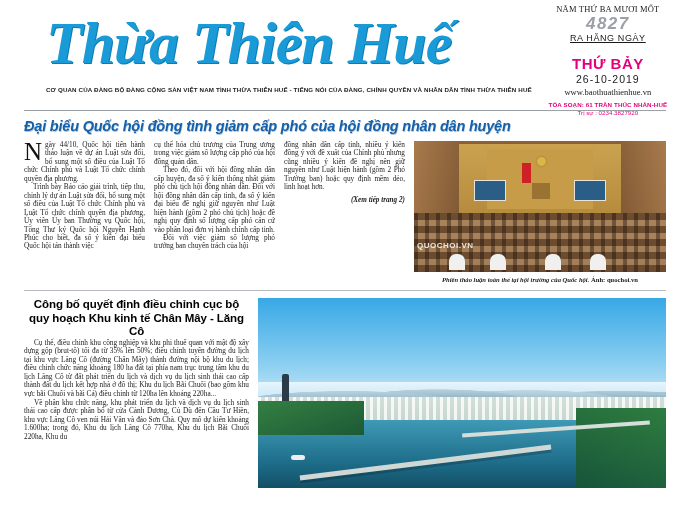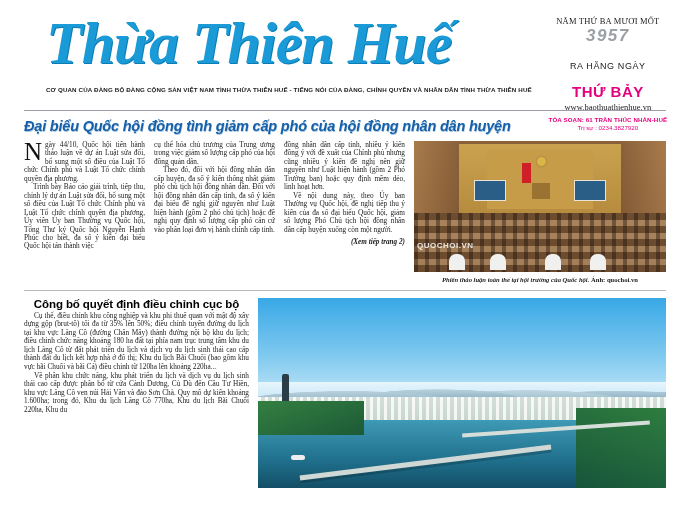--- a/index.html
+++ b/index.html
@@ -19,29 +19,29 @@
     color:#1a9bd7;letter-spacing:-1px;
     margin:6px 0 0 22px;white-space:nowrap;
     text-shadow:1px 1px 0 #0d7cb5;
   }
   .mast-tagline{
     font-family:"Liberation Sans", sans-serif;
     font-size:6.2px;font-weight:bold;letter-spacing:.15px;
     color:#222;margin:6px 0 0 22px;white-space:nowrap;
   }
   .mast-box{
-    width:152px;flex:0 0 152px;text-align:center;padding-top:16px;
+    width:152px;flex:0 0 152px;text-align:center;padding-top:4px;
     font-family:"Liberation Sans", sans-serif;
   }
   .mb-year{font-family:"Liberation Serif",serif;font-size:8.5px;letter-spacing:.2px;color:#1a1a1a;}
   .mb-num{
     font-family:"Liberation Sans", sans-serif;font-weight:bold;font-style:italic;
     font-size:17px;letter-spacing:1.5px;color:#9aa0a6;line-height:18px;margin-top:1px;
   }
-  .mb-daily{font-family:"Liberation Sans",sans-serif;font-size:9px;letter-spacing:.6px;color:#1a1a1a;margin-top:16px;}
+  .mb-daily{font-family:"Liberation Sans",sans-serif;font-size:9px;letter-spacing:.6px;color:#1a1a1a;margin-top:0;text-decoration:underline;}
   .mb-weekday{
     font-family:"Liberation Sans",sans-serif;font-weight:bold;font-size:15px;
     letter-spacing:.5px;color:#e5007d;line-height:17px;margin-top:12px;
   }
   .mb-date{font-family:"Liberation Sans",sans-serif;font-size:10.5px;letter-spacing:1px;color:#1a1a1a;margin-top:1px;}
   .mb-web{font-family:"Liberation Serif",serif;font-size:8.5px;color:#1a1a1a;margin-top:2px;}
   .mb-office{font-family:"Liberation Sans",sans-serif;font-weight:bold;font-size:6.2px;color:#e5007d;margin-top:4px;letter-spacing:.1px;}
   .mb-phone{font-family:"Liberation Sans",sans-serif;font-size:6.2px;color:#e5007d;margin-top:1px;}
 
   .rule-thin{height:1px;background:#9aa0a6;margin:2px 0 0 0;}
@@ -147,23 +147,24 @@
 
 <div class="page">
 
   <div class="masthead">
     <div class="mast-left">
       <div class="mast-title">Thừa Thiên Huế</div>
       <div class="mast-tagline">CƠ QUAN CỦA ĐẢNG BỘ ĐẢNG CỘNG SẢN VIỆT NAM TỈNH THỪA THIÊN HUẾ  -  TIẾNG NÓI CỦA ĐẢNG, CHÍNH QUYỀN VÀ NHÂN DÂN TỈNH THỪA THIÊN HUẾ</div>
     </div>
     <div class="mast-box">
       <div class="mb-year">NĂM THỨ BA MƯƠI MỐT</div>
-      <div class="mb-num">3957</div>
+      <div class="mb-num">4827</div>
       <div class="mb-daily">RA HẰNG NGÀY</div>
       <div class="mb-weekday">THỨ BẢY</div>
+      <div class="mb-date">26-10-2019</div>
       <div class="mb-web">www.baothuathienhue.vn</div>
       <div class="mb-office">TÒA SOẠN: 61 TRẦN THÚC NHẪN-HUẾ</div>
       <div class="mb-phone">Trị sự : 0234.3827920</div>
     </div>
   </div>
 
   <div class="rule-thin"></div>
 
   <div class="art1">
     <div class="head1">Đại biểu Quốc hội đồng tình giảm cấp phó của hội đồng nhân dân huyện</div>
@@ -171,25 +172,25 @@
     <div class="art1-body">
 
       <div class="col">
         <p class="first"><span class="dropcap">N</span><span>gày 44/10, Quốc hội tiến hành thảo luận về dự án Luật sửa đổi, bổ sung một số điều của Luật Tổ chức Chính phủ và Luật Tổ chức chính quyền địa phương.</span></p>
         <p>Trình bày Báo cáo giải trình, tiếp thu, chỉnh lý dự án Luật sửa đổi, bổ sung một số điều của Luật Tổ chức Chính phủ và Luật Tổ chức chính quyền địa phương, Ủy viên Ủy ban Thường vụ Quốc hội, Tổng Thư ký Quốc hội Nguyễn Hạnh Phúc cho biết, đa số ý kiến đại biểu Quốc hội tán thành việc</p>
       </div>
 
       <div class="col">
         <p class="first">cụ thể hóa chủ trương của Trung ương trong việc giảm số lượng cấp phó của hội đồng quản dân.</p>
         <p>Theo đó, đối với hội đồng nhân dân cấp huyện, đa số ý kiến thống nhất giảm phó chủ tịch hội đồng nhân dân. Đối với hội đồng nhân dân cấp tỉnh, đa số ý kiến đại biểu đề nghị giữ nguyên như Luật hiện hành (gồm 2 phó chủ tịch) hoặc đề nghị quy định số lượng cấp phó căn cứ vào phân loại đơn vị hành chính cấp tỉnh.</p>
+        <p>Đối với việc giảm số lượng phó trưởng ban chuyên trách của hội</p>
       </div>
 
       <div class="col">
         <p class="first">đồng nhân dân cấp tỉnh, nhiều ý kiến đồng ý với đề xuất của Chính phủ nhưng cũng nhiều ý kiến đề nghị nên giữ nguyên như Luật hiện hành (gồm 2 Phó Trưởng ban) hoặc quy định mềm dẻo, linh hoạt hơn.</p>
-        <p>Về nội dung này, theo Ủy ban Thường vụ Quốc hội, đề nghị tiếp thu ý kiến của đa số đại biểu Quốc hội, giảm số lượng Phó Chủ tịch hội đồng nhân dân cấp huyện xuống còn một người.</p>
         <div class="cont-note">(Xem tiếp trang 2)</div>
       </div>
 
       <div class="photo-wrap">
         <div class="photo1">
           <div class="hall">
             <div class="wallL"></div>
               <div class="wallR"></div>
             <div class="stage"></div>
               <div class="stageIn"></div>
@@ -213,20 +214,21 @@
 
     </div>
   </div>
 
   <div class="sep2"></div>
 
   <div class="art2">
     <div class="art2-left">
       <div class="head2">
         <div>Công bố quyết định điều chỉnh cục bộ</div>
+        <div>quy hoạch Khu kinh tế Chân Mây - Lăng Cô</div>
       </div>
       <p>Cụ thể, điều chỉnh khu công nghiệp và khu phi thuế quan với mật độ xây dựng gộp (brut-tô) tối đa từ 35% lên 50%; điều chỉnh tuyến đường du lịch tại khu vực Lăng Cô (đường Chân Mây) thành đường nội bộ khu du lịch; điều chỉnh chức năng khoảng 180 ha đất tại phía nam trục trung tâm khu du lịch Lăng Cô từ đất phát triển du lịch và dịch vụ du lịch sinh thái cao cấp thành đất du lịch kết hợp nhà ở đô thị; Khu du lịch Bãi Chuối (bao gồm khu vực bãi Chuối và bãi Cả) điều chỉnh từ 120ha lên khoảng 220ha...</p>
       <p>Về phân khu chức năng, khu phát triển du lịch và dịch vụ du lịch sinh thái cao cấp được phân bố từ cửa Cảnh Dương, Củ Dù đến Cầu Tư Hiền, khu vực Lăng Cô ven núi Hải Vân và đảo Sơn Chà. Quy mô dự kiến khoảng 1.600ha; trong đó, Khu du lịch Lăng Cô 770ha, Khu du lịch Bãi Chuối 220ha, Khu du</p>
     </div>
 
     <div class="photo2">
       <div class="city">
         <div class="hills"></div>
         <div class="mist"></div>
         <div class="town"></div>

